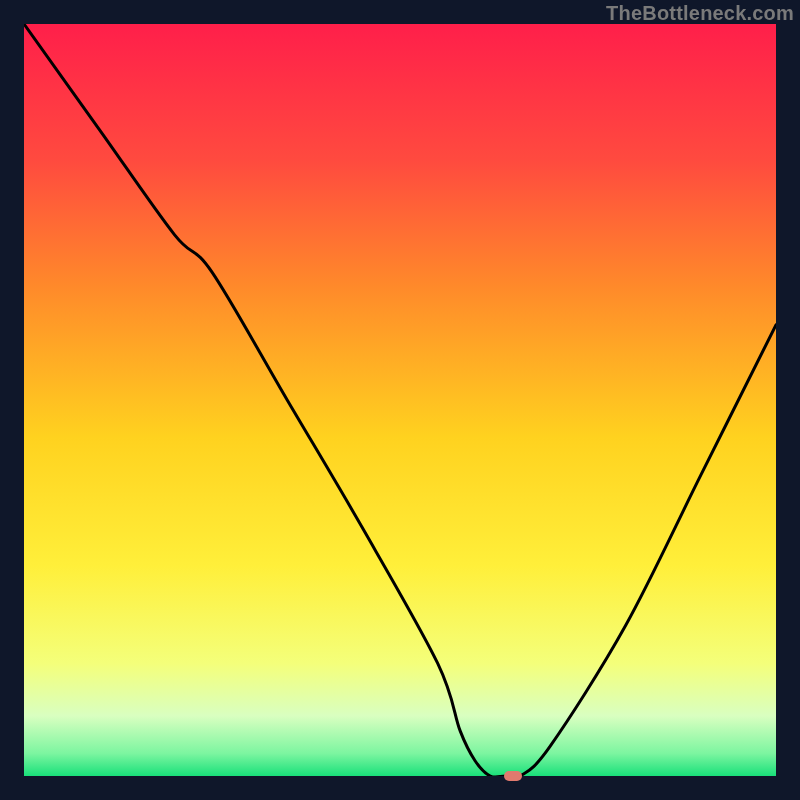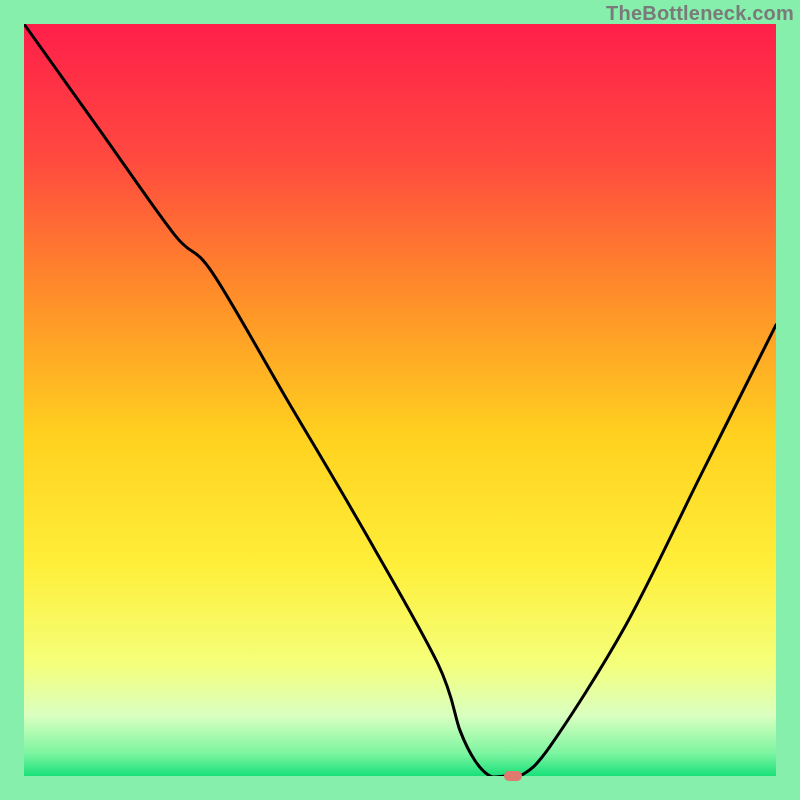--- a/index.html
+++ b/index.html
@@ -7,21 +7,21 @@
     padding: 0;
     width: 800px;
     height: 800px;
     background: #000;
     overflow: hidden;
   }
   .chart-frame {
     position: relative;
     width: 800px;
     height: 800px;
-    background: #86efac;
+    background: #0f172a;
   }
   .plot-area {
     position: absolute;
     left: 24px;
     top: 24px;
     width: 752px;
     height: 752px;
   }
   .gradient-bg {
     position: absolute;

